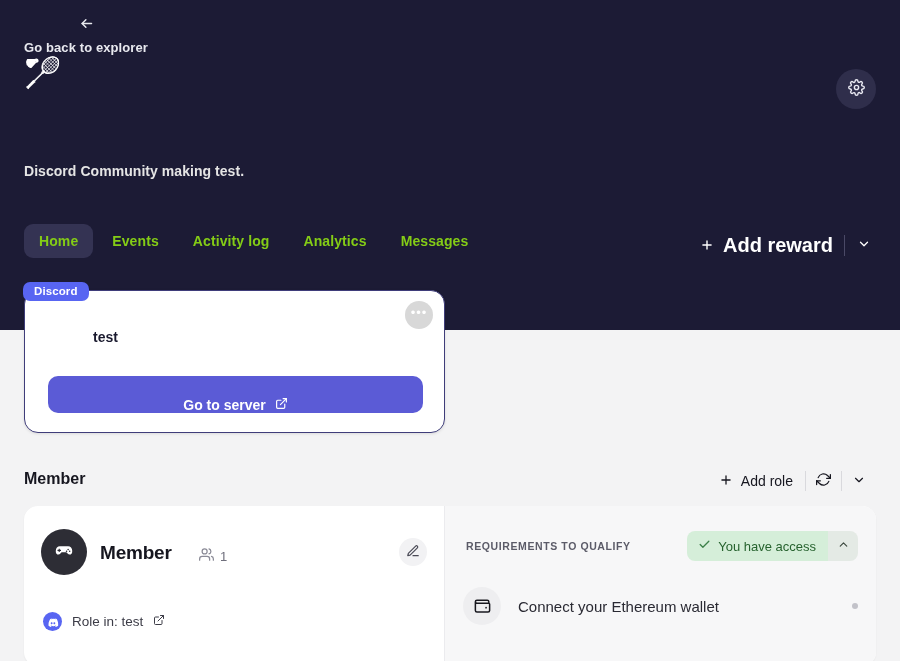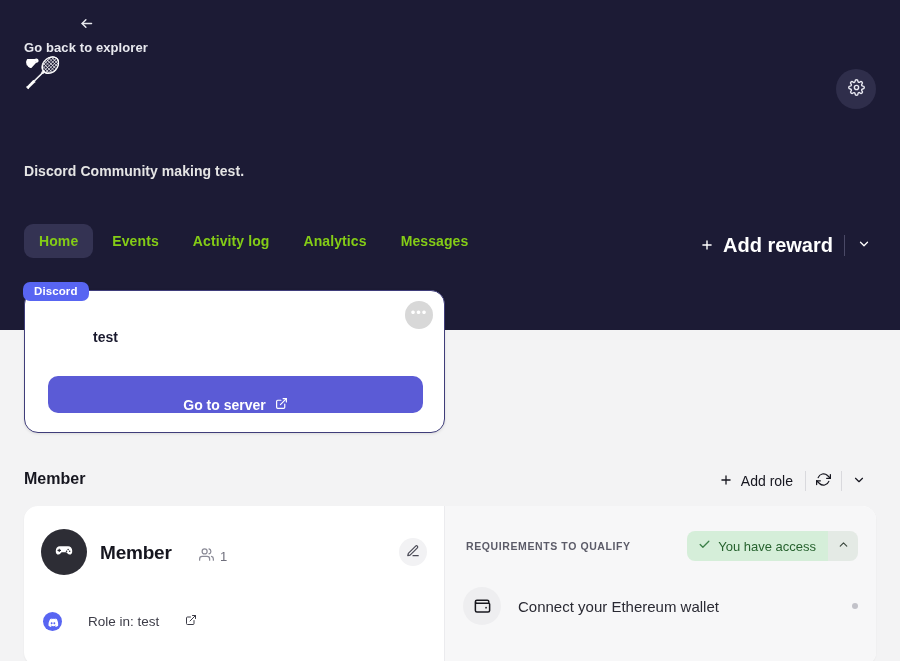--- a/index.html
+++ b/index.html
@@ -313,21 +313,21 @@
     cursor: pointer;
     display: flex;
     align-items: center;
     justify-content: center;
   }
   .role-in {
     position: absolute;
     top: 106px; left: 19px;
     display: flex;
     align-items: center;
-    gap: 26px;
+    gap: 10px;
     font-size: 13.5px;
     color: #3c3c47;
     cursor: pointer;
   }
   .discord-dot {
     width: 19px; height: 19px;
     border-radius: 50%;
     background: #5865f2;
     display: flex;
     align-items: center;

